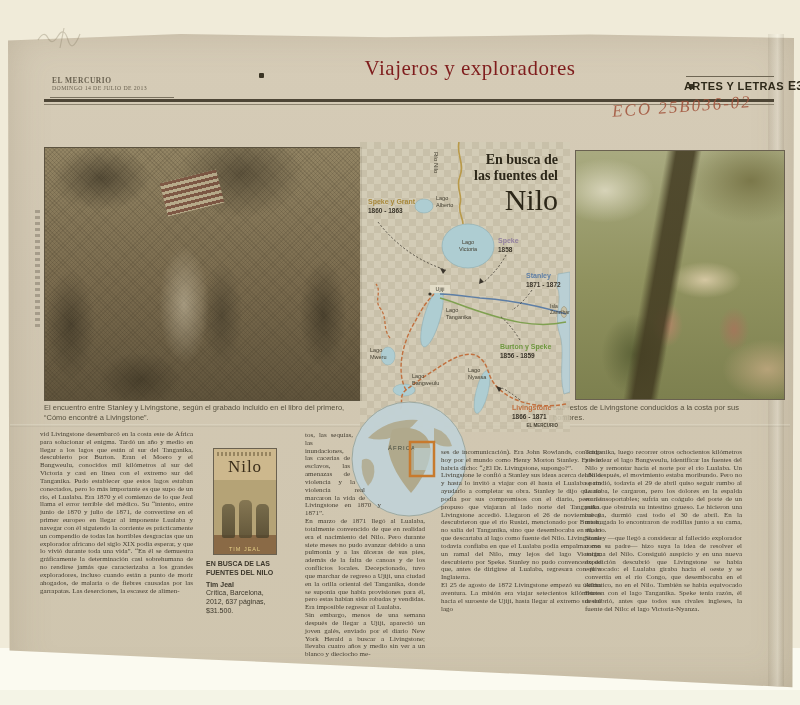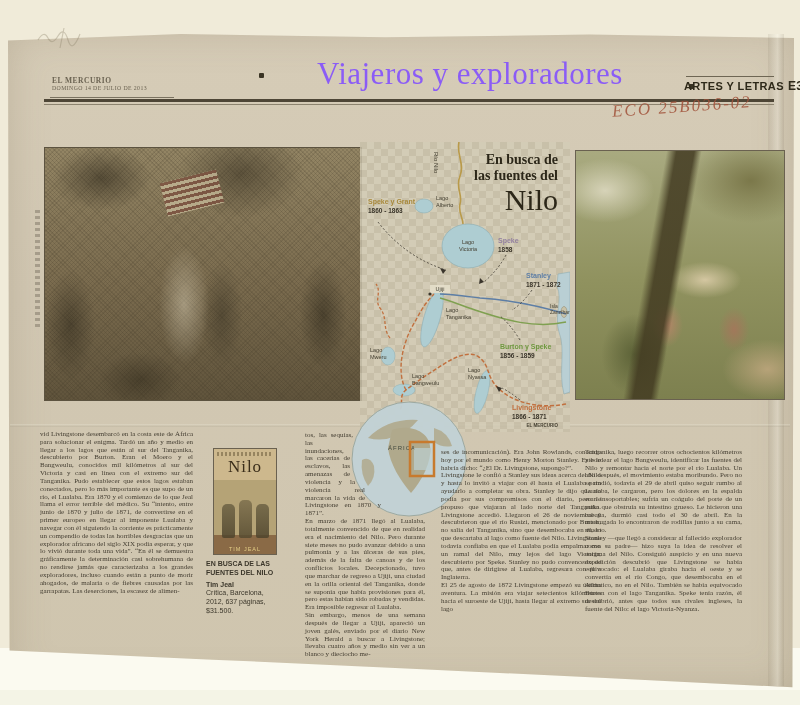--- a/index.html
+++ b/index.html
@@ -18,21 +18,21 @@
     background:linear-gradient(180deg,rgba(255,255,240,.25),rgba(100,90,70,.12));}
   .pencil-squiggle{position:absolute;left:34px;top:24px;width:60px;height:26px;opacity:.35;filter:blur(.6px);}
 
   
   .masthead{position:absolute;left:52px;top:76px;width:140px;color:#6b6352;
     font-family:"Liberation Serif",serif;line-height:1.25;}
   .masthead .m1{font-size:7.5px;font-weight:bold;letter-spacing:.5px;}
   .masthead .m2{font-size:5.8px;letter-spacing:.4px;}
   .masthead-rule{position:absolute;left:50px;top:97px;width:124px;height:1px;background:#7a7260;}
   .section-title{position:absolute;left:280px;top:56px;width:380px;text-align:center;
-    font-size:31px;color:#8b5cf6;letter-spacing:.5px;font-family:"Liberation Serif",serif;}
+    font-size:21px;color:#7f1d1d;letter-spacing:.5px;font-family:"Liberation Serif",serif;}
   .dot{position:absolute;width:5px;height:5px;background:#3a3424;border-radius:1px;}
   .dot-l{left:259px;top:73px;} .dot-r{left:689px;top:84px;}
   .artes-rule-top{position:absolute;left:686px;top:76px;width:88px;height:1px;background:#6e6654;}
   .artes{position:absolute;left:684px;top:79px;width:100px;font-family:Liberation Sans, sans-serif;
     font-size:11px;font-weight:bold;color:#2e2919;letter-spacing:.4px;white-space:nowrap;}
   .artes .pagecode{font-size:12px;margin-left:4px;}
   .head-rule1{position:absolute;left:44px;top:99px;width:730px;height:2.5px;background:#4e4636;}
   .head-rule2{position:absolute;left:44px;top:104px;width:730px;height:1px;background:#8d8470;}
   .handwriting{position:absolute;left:612px;top:97px;font-family:"Liberation Serif",serif;
     font-style:italic;font-size:17px;letter-spacing:2px;color:#a1523a;transform:rotate(-4deg);opacity:.85;}
@@ -137,22 +137,26 @@
     <span>ARTES Y LETRAS</span><span class="pagecode">E3</span>
   </div>
   <div class="head-rule1"></div>
   <div class="head-rule2"></div>
   <div class="handwriting">ECO 25B036-02</div>
 
   <div class="engraving">
     <div class="flag"></div>
   </div>
   <div class="edge-credit"></div>
+  <div class="caption cap-left">El encuentro entre Stanley y Livingstone, según el grabado incluido en el libro del primero,
+“Cómo encontré a Livingstone”.</div>
 
   <div class="photo"></div>
+  <div class="caption cap-right">Los restos de Livingstone conducidos a la costa por sus
+hombres.</div>
 
   <svg class="mapsvg" width="210" height="290" viewBox="0 0 210 290">
     <defs>
       <pattern id="checker" width="14" height="14" patternUnits="userSpaceOnUse">
         <rect width="14" height="14" fill="#d3ccb6"></rect>
         <rect width="7" height="7" fill="#c6bea7"></rect>
         <rect x="7" y="7" width="7" height="7" fill="#c6bea7"></rect>
       </pattern>
     </defs>
     <rect x="0" y="0" width="210" height="290" fill="url(#checker)" opacity="0.85"></rect>

